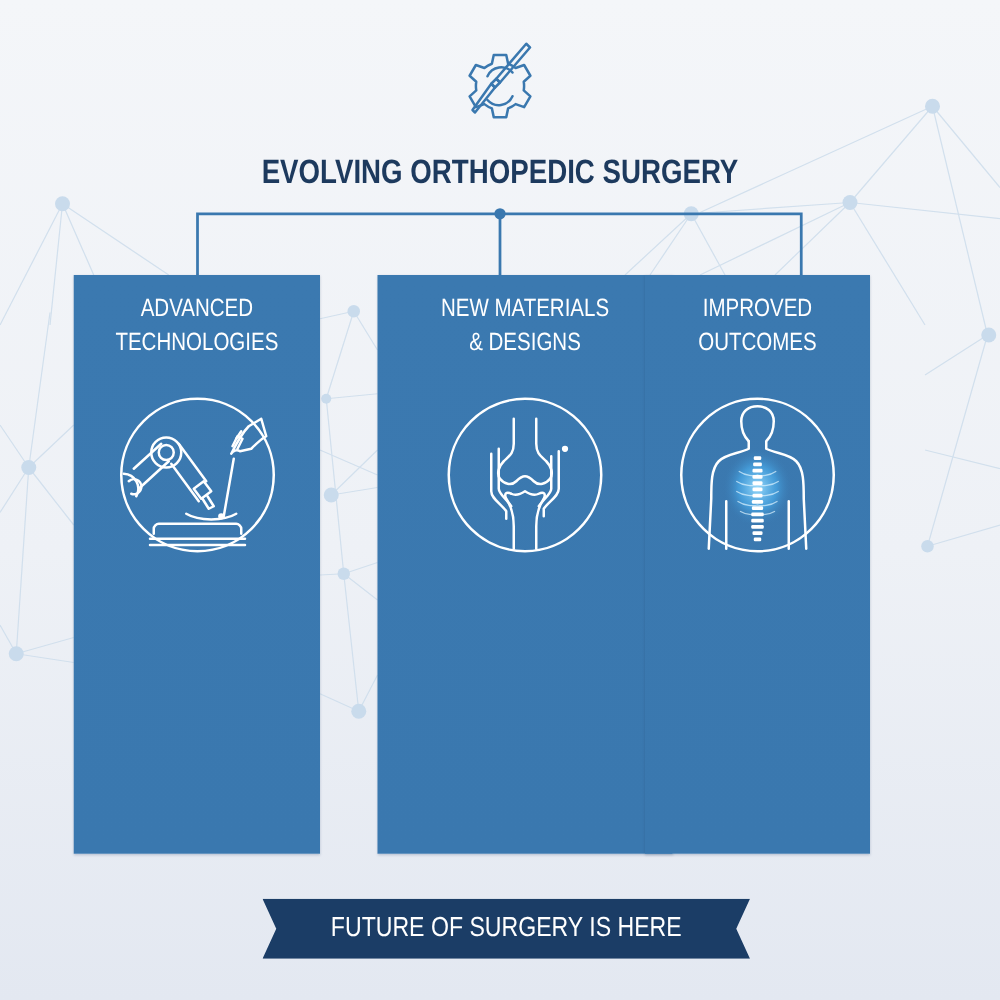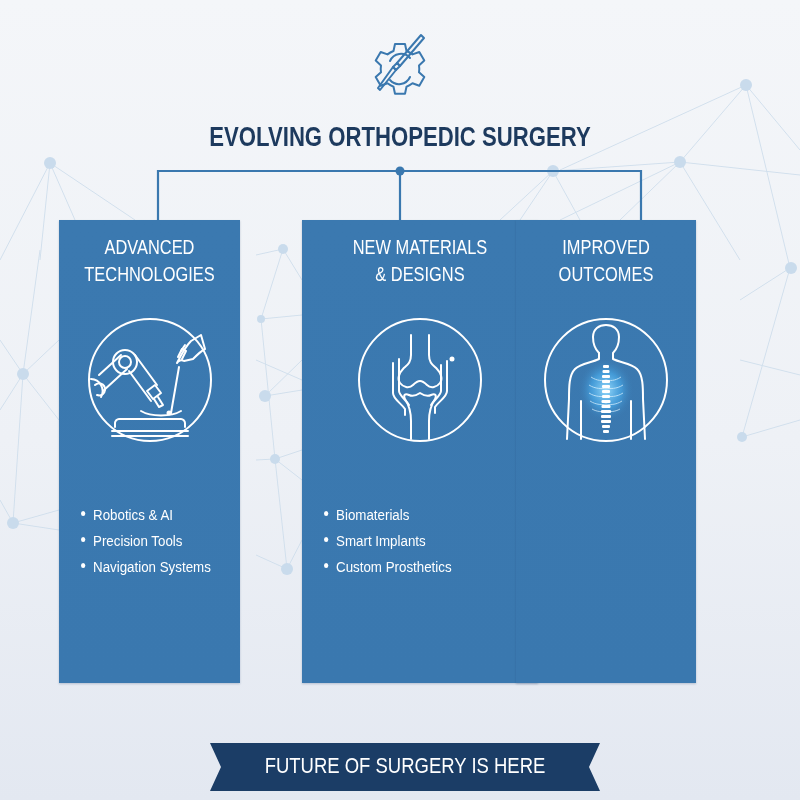--- a/index.html
+++ b/index.html
@@ -37,21 +37,21 @@
     list-style: none; margin: 0; padding: 0;
   }
   .bullets li {
     color: #ffffff; font-size: 15.5px; line-height: 26px; white-space: nowrap;
     transform: scaleX(0.86); transform-origin: 0 50%;
   }
   .bullets li .dot {
     display: inline-block; width: 5px; height: 5px; border-radius: 50%;
     background: #fff; margin-right: 9px; vertical-align: middle; position: relative; top: -2px;
   }
-  .banner { position: absolute; left: 210px; top: 743px; width: 390px; height: 46px; text-decoration: underline; }
+  .banner { position: absolute; left: 210px; top: 719px; width: 390px; height: 46px; text-decoration: underline; }
   .banner-text {
     position: absolute; left: 0; top: 0; width: 100%; height: 100%;
     display: flex; align-items: center; justify-content: center;
     color: #ffffff; font-size: 22px; font-weight: 400;
     transform: scaleX(0.84);
   }
 </style>
 </head>
 <body>
 
@@ -144,21 +144,21 @@
 <div class="title">EVOLVING ORTHOPEDIC SURGERY</div>
 
 <svg class="connectors" viewBox="0 0 800 800">
   <g stroke="#3a78af" stroke-width="2.2" fill="none">
     <polyline points="158,220 158,171 641,171 641,220"></polyline>
     <line x1="400" y1="171" x2="400" y2="220"></line>
   </g>
   <circle cx="400" cy="171" r="4.5" fill="#3a78af"></circle>
 </svg>
 
-<div class="panel" style="left:59px; width:181px;">
+<div class="panel" style="left:59px; width:197px;">
   <div class="panel-title">
     <span>ADVANCED</span>
     <span>TECHNOLOGIES</span>
   </div>
   <svg class="panel-icon" viewBox="0 0 130 130">
     <g fill="none" stroke="#ffffff" stroke-width="2" stroke-linecap="round" stroke-linejoin="round">
       <circle cx="65" cy="65" r="61"></circle>
       <path d="M6 64 a12 12 0 0 1 10 18"></path>
       <path d="M10 70 a6 6 0 1 1 2 10"></path>
       <path d="M14 60 l22 -20 M18 76 l24 -22"></path>
@@ -169,50 +169,40 @@
       <path d="M69 84 l5 8 M73 82 l5 8 M74 92 l4 -2"></path>
       <path d="M97 44 l4 -8 M101 36 l-4 -2 -4 8 M94 52 l-8 46"></path>
       <path d="M92 48 a5 5 0 0 1 7 -2 l9 -2 c4 -4 8 -8 12 -10 l-4 -14 -10 6 c-4 4 -10 14 -14 22"></path>
       <path d="M100 30 l-4 6"></path>
       <path d="M56 96 c10 6 30 6 40 0"></path>
       <circle cx="84" cy="98" r="1.5" fill="#fff"></circle>
       <path d="M30 112 l0 -4 c0 -2 2 -4 4 -4 l62 0 c2 0 4 2 4 4 l0 4"></path>
       <path d="M27 116 l76 0 M27 121 l76 0"></path>
     </g>
   </svg>
-  <ul class="bullets">
-    <li><span class="dot"></span><span>Robotics &amp; AI</span></li>
-    <li><span class="dot"></span><span>Precision Tools</span></li>
-    <li><span class="dot"></span><span>Navigation Systems</span></li>
-  </ul>
 </div>
 
 <div class="panel" style="left:302px; width:236px;">
   <div class="panel-title">
     <span>NEW MATERIALS</span>
     <span>&amp; DESIGNS</span>
   </div>
   <svg class="panel-icon" viewBox="0 0 130 130">
     <g fill="none" stroke="#ffffff" stroke-width="2" stroke-linecap="round" stroke-linejoin="round">
       <circle cx="65" cy="65" r="61"></circle>
       <path d="M56 20 l0 20 c0 8 -4 10 -8 14 c-4 4 -6 10 -3 14 c3 4 9 6 13 2 c3 -3 5 -4 7 -4 s4 1 7 4 c4 4 10 2 13 -2 c3 -4 1 -10 -3 -14 c-4 -4 -8 -6 -8 -14 l0 -20"></path>
       <path d="M54 80 c4 2 8 0 11 -2 c3 2 7 4 11 2 c4 -2 6 0 4 4 c-4 6 -6 12 -6 22 l0 18"></path>
       <path d="M54 80 c-4 -2 -6 0 -4 4 c4 6 6 12 6 22 l0 18"></path>
       <path d="M38 48 l0 30 c0 6 8 10 12 16 l0 6"></path>
       <path d="M44 44 l0 32 c0 4 6 8 10 14"></path>
       <path d="M92 46 l0 30 c0 6 -8 10 -12 16 l0 6"></path>
       <path d="M86 50 l0 26 c0 4 -6 8 -10 14"></path>
       <circle cx="97" cy="44" r="1.5" fill="#fff"></circle>
     </g>
   </svg>
-  <ul class="bullets">
-    <li><span class="dot"></span><span>Biomaterials</span></li>
-    <li><span class="dot"></span><span>Smart Implants</span></li>
-    <li><span class="dot"></span><span>Custom Prosthetics</span></li>
-  </ul>
 </div>
 
 <div class="panel" style="left:516px; width:180px;">
   <div class="panel-title">
     <span>IMPROVED</span>
     <span>OUTCOMES</span>
   </div>
   <svg class="panel-icon" viewBox="0 0 130 130">
     <defs>
       <radialGradient id="glow" cx="50%" cy="50%" r="50%">

